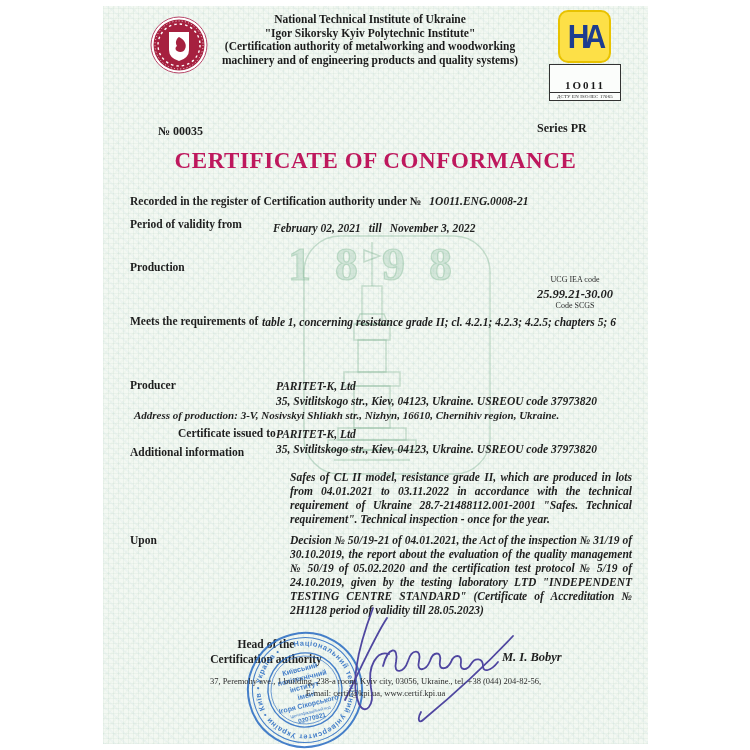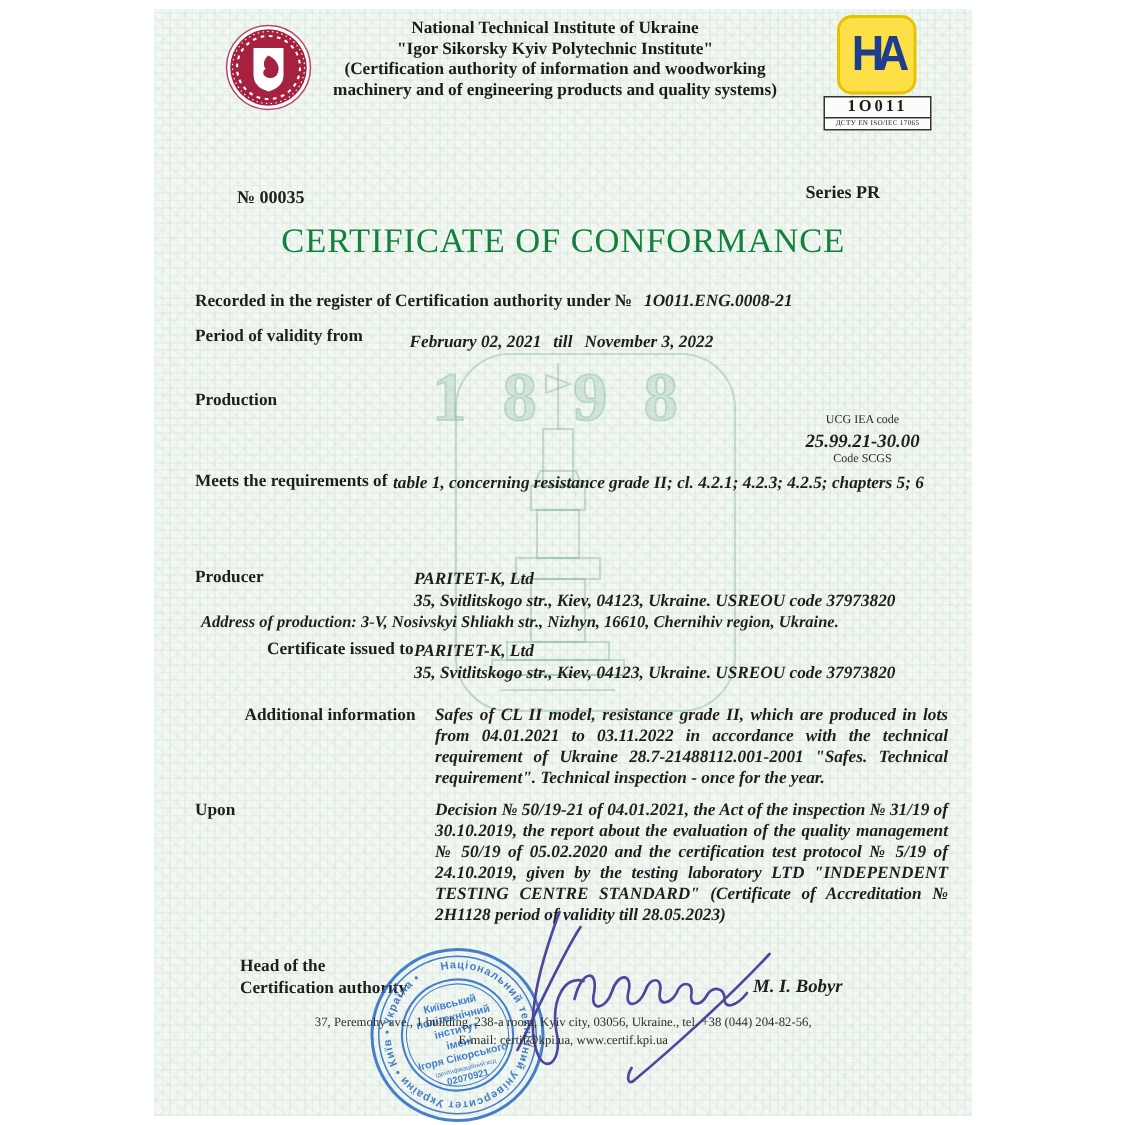--- a/index.html
+++ b/index.html
@@ -18,40 +18,40 @@
 
   .abs { position:absolute; }
   .lbl { font-weight:bold; font-size:11.5px; color:#1e1e1e; }
   .val { font-weight:bold; font-style:italic; font-size:11.5px; color:#1e1e1e; }
   .small { font-size:8px; color:#2a2a2a; }
 
   .org-block { left:160px; top:13px; width:420px; text-align:center;
     font-weight:bold; font-size:11.5px; line-height:13.5px; color:#1b1b1b; }
 
   .title { left:103px; top:148px; width:545px; text-align:center;
-    font-weight:normal; font-size:23px; letter-spacing:0.6px; color:#15803d; }
+    font-weight:bold; font-size:23px; letter-spacing:0.6px; color:#be185d; }
 
   .para { line-height:13.9px; text-align:justify; }
 
   .footer { left:103px; top:675px; width:545px; text-align:center;
     font-size:8.5px; line-height:12px; color:#2e2e2e; }
 
   .wm-year { left:288px; top:238px; font-size:46px; font-weight:bold;
     letter-spacing:24px; color:rgba(146,193,164,0.30);
     -webkit-text-stroke:1.2px rgba(140,190,158,0.45); }
 
   .naau-square { left:558px; top:10px; width:53px; height:53px; background:#fde047;
     border-radius:10px; border:2px solid #e8c200; display:flex; align-items:center;
     justify-content:center; }
   .naau-letters { font-family:"Liberation Sans",sans-serif; font-weight:bold;
     font-size:30px; color:#1d3d8f; letter-spacing:-5px; transform:scaleY(1.1); }
   .naau-box { left:549px; top:64px; width:72px; background:#fbfdfb;
     border:1px solid #333; text-align:center; }
   .naau-code { font-weight:bold; font-size:11px; letter-spacing:2px; color:#1a1a1a;
-    border-bottom:1px solid #333; line-height:13px; }
+    border-bottom:1px solid #333; line-height:13px;margin-top:14px; }
   .naau-std { font-size:4.8px; line-height:7px; color:#1a1a1a; letter-spacing:0.2px; }
 </style>
 </head>
 <body>
 
 <div id="page">
 
   <div class="paper"></div>
 
   <div class="abs wm-year">1898</div>
@@ -69,21 +69,21 @@
       <rect x="56" y="158" width="36" height="42"></rect>
       <rect x="40" y="200" width="68" height="12"></rect>
       <rect x="30" y="212" width="88" height="10"></rect>
       <path d="M30,222 h88 M36,232 h76"></path>
     </g>
   </svg>
 
   <div class="abs org-block">
     <div>National Technical Institute of Ukraine</div>
     <div>"Igor Sikorsky Kyiv Polytechnic Institute"</div>
-    <div>(Certification authority of information and woodworking</div>
+    <div>(Certification authority of metalworking and woodworking</div>
     <div>machinery and of engineering products and quality systems)</div>
   </div>
 
   <svg class="abs" style="left:149px; top:15px;" width="60" height="60" viewBox="0 0 60 60">
     <circle cx="30" cy="30" r="28" fill="#ffffff" stroke="#b8476a" stroke-width="1"></circle>
     <circle cx="30" cy="30" r="25.5" fill="#a6203f"></circle>
     <circle cx="30" cy="30" r="21" fill="none" stroke="#ffffff" stroke-width="1.4" stroke-dasharray="2.5 3"></circle>
     <path d="M20,17 h20 v18 q0,8 -10,11 q-10,-3 -10,-11 z" fill="#ffffff"></path>
     <path d="M30,22 c-3,2 -4,6 -2,9 c-2,1 -2,4 0,5 c3,2 7,1 8,-2 c2,-4 0,-9 -6,-12 z" fill="#a6203f"></path>
     <circle cx="30" cy="30" r="24" fill="none" stroke="#ffffff" stroke-width="0.8" stroke-dasharray="1 2.2"></circle>
@@ -131,27 +131,27 @@
     <div class="val">35, Svitlitskogo str., Kiev, 04123, Ukraine. USREOU code 37973820</div>
   </div>
   <div class="abs val" style="left:134px; top:409px; width:510px; font-size:11px;">Address of production: 3-V, Nosivskyi Shliakh str., Nizhyn, 16610, Chernihiv region, Ukraine.</div>
 
   <div class="abs lbl" style="left:130px; top:427px;margin-left:48px;">Certificate issued to</div>
   <div class="abs" style="left:276px; top:427px; line-height:15px;">
     <div class="val">PARITET-K, Ltd</div>
     <div class="val">35, Svitlitskogo str., Kiev, 04123, Ukraine. USREOU code 37973820</div>
   </div>
 
-  <div class="abs lbl" style="left:130px; top:471px;margin-left:33px;">Additional information</div>
+  <div class="abs lbl" style="left:130px; top:446px;">Additional information</div>
   <div class="abs val para" style="left:290px; top:471px; width:342px;">Safes of CL II model, resistance grade II, which are produced in lots from 04.01.2021 to 03.11.2022 in accordance with the technical requirement of Ukraine 28.7-21488112.001-2001 "Safes. Technical requirement". Technical inspection - once for the year.</div>
 
   <div class="abs lbl" style="left:130px; top:534px;">Upon</div>
   <div class="abs val para" style="left:290px; top:534px; width:342px;">Decision № 50/19-21 of 04.01.2021, the Act of the inspection № 31/19 of 30.10.2019, the report about the evaluation of the quality management № 50/19 of 05.02.2020 and the certification test protocol № 5/19 of 24.10.2019, given by the testing laboratory LTD "INDEPENDENT TESTING CENTRE STANDARD" (Certificate of Accreditation № 2H1128 period of validity till 28.05.2023)</div>
 
-  <div class="abs" style="left:160px; top:637px; width:212px; text-align:left; line-height:14.5px;">
+  <div class="abs" style="left:160px; top:637px; width:212px; text-align:center; line-height:14.5px;">
     <div class="lbl">Head of the</div>
     <div class="lbl">Certification authority</div>
   </div>
 
   <svg class="abs" style="left:230px; top:630px; opacity:0.88;" width="150" height="120" viewBox="-75 -60 150 120">
     <g transform="rotate(-14)" stroke="#2e6fc4" fill="none">
       <circle cx="0" cy="0" r="57" stroke-width="2"></circle>
       <circle cx="0" cy="0" r="52.5" stroke-width="1"></circle>
       <circle cx="0" cy="0" r="37" stroke-width="1.4"></circle>
       <circle cx="0" cy="0" r="34" stroke-width="0.7"></circle>

